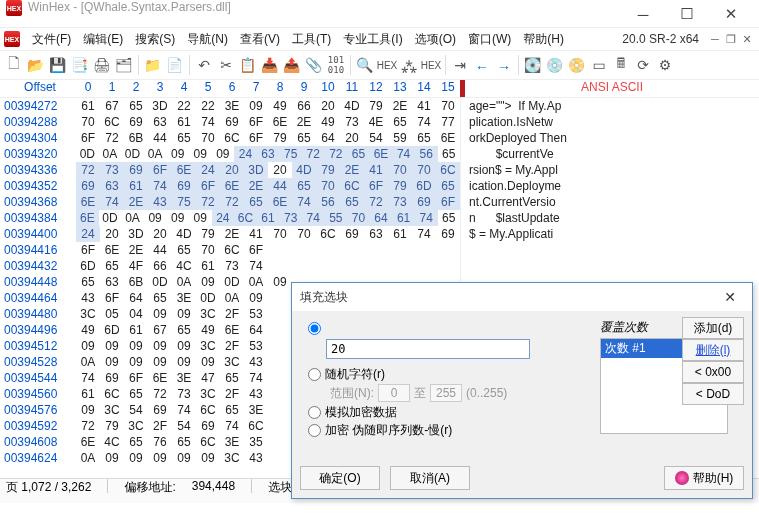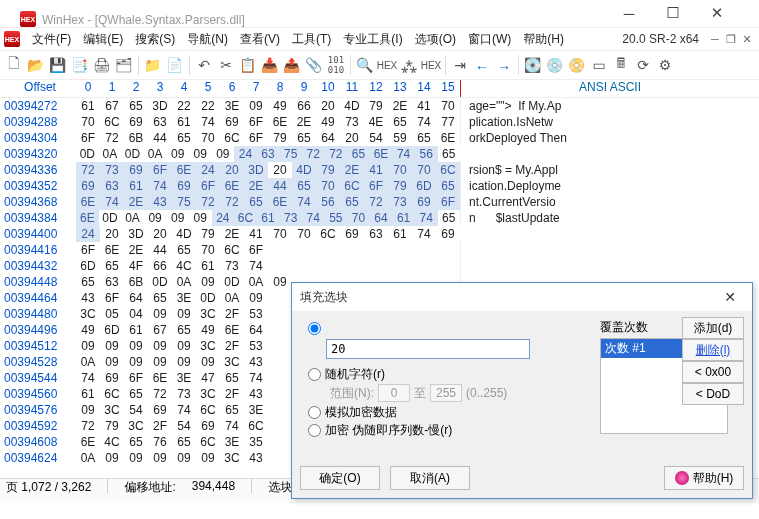--- a/index.html
+++ b/index.html
@@ -1,56 +1,56 @@
 <!DOCTYPE html>
 <html><head>
 <meta charset="utf-8">
 <style>
 * { box-sizing: border-box; margin: 0; padding: 0; font-family: "Segoe UI", Tahoma, sans-serif; }
 body { width: 759px; height: 519px; background: #fff; font-size: 12px; overflow: hidden; position: relative; }
-.title-bar { height: 28px; background: #fff; display: flex; align-items: flex-end; padding: 0 20px; border-bottom: 1px solid #eee; }
+.title-bar { height: 28px; background: #fff; display: flex; align-items: flex-start; padding: 0 6px; border-bottom: 1px solid #eee; }
 .title-bar .icon-app { width: 16px; height: 16px; background: linear-gradient(#e33, #a00); border-radius: 2px; display: flex; align-items: center; justify-content: center; color: #fff; font-size: 7px; font-weight: bold; margin-right: 6px; }
 .title-bar .title { color: #999; font-size: 12px; flex: 1; }
 .win-controls { display: flex; }
 .win-controls div { width: 44px; height: 28px; display: flex; align-items: center; justify-content: center; color: #444; font-size: 15px; }
 .menu-bar { height: 22px; display: flex; align-items: center; padding: 0 4px; }
 .menu-bar .icon-app { width: 16px; height: 16px; background: linear-gradient(#e33, #a00); border-radius: 2px; display: flex; align-items: center; justify-content: center; color: #fff; font-size: 7px; font-weight: bold; margin-right: 6px; }
 .menu-bar span.item { padding: 2px 6px; font-size: 12px; color: #222; }
 .menu-bar .version { margin-left: auto; padding-right: 4px; color: #333; font-size: 12px; }
 .tab-ctrl { display: flex; margin-left: 4px; }
 .tab-ctrl div { width: 16px; height: 16px; display: flex; align-items: center; justify-content: center; font-size: 11px; color: #666; }
 .toolbar { height: 30px; border-top: 1px solid #eee; border-bottom: 1px solid #eee; display: flex; align-items: center; padding: 0 4px; gap: 2px; }
 .toolbar .tb-btn { width: 20px; height: 20px; display: flex; align-items: center; justify-content: center; font-size: 14px; color: #555; }
 .toolbar .sep { width: 1px; height: 20px; background: #ddd; margin: 0 2px; }
 .hex-header { height: 18px; display: flex; border-bottom: 1px solid #eee; font-family: "Consolas","Courier New",monospace; font-size: 12px; }
 .hex-header .offset-h { width: 76px; text-align: center; color: #0055cc; padding-left: 4px; }
 .hex-header .cols { width: 384px; color: #0055cc; letter-spacing: 0; display: flex; }
 .hex-header .cols span { width: 24px; text-align: center; }
-.hex-header .ascii-h { flex: 1; text-align: center; color: #0369a1; border-left: 1px solid #b91c1c; }
+.hex-header .ascii-h { flex: 1; text-align: center; color: #ef4444; border-left: 5px solid #b91c1c; }
 .hex-rows { overflow: hidden; }
 .hex-row { display: flex; height: 16px; line-height: 16px; }
 .hex-row .offset { width: 76px; color: #0055cc; padding-left: 4px; }
 .hex-row .bytes { width: 384px; display: flex; }
 .hex-row .bytes span { width: 24px; text-align: center; color: #222; }
 .hex-row .bytes span.sel { background: #d9e4f5; color: #3a5ea0; }
 .hex-row .ascii { flex: 1; color: #222; padding-left: 8px; border-left: 1px solid #eee; white-space: pre; }
 .status-bar { position: absolute; bottom: 16px; left: 0; right: 0; height: 25px; background: #fafafa; border-top: 1px solid #ddd; display: flex; font-size: 12px; gap: 16px; padding: 0 6px; }
 .status-bar .sep { width: 1px; height: 14px; background: #ccc; }
 .dialog { position: absolute; left: 291px; top: 282px; width: 462px; height: 217px; background: #f0f0f0; border: 1px solid #5a8cc7; box-shadow: 2px 2px 6px rgba(0,0,0,.2); }
 .dialog .dlg-title { height: 28px; background: #fff; display: flex; align-items: center; padding: 0 8px; font-size: 12px; color: #333; }
 .dialog .dlg-title .close { margin-left: auto; width: 28px; text-align: center; font-size: 14px; color: #333; }
 .dialog .body { padding: 8px 8px 0 8px; display: flex; height: 150px; }
 .dialog .left { flex: 1; padding: 0 8px; }
 .dialog .radio-row { display: flex; align-items: center; height: 18px; font-size: 12px; }
 .dialog .radio-row input { margin-right: 4px; }
 .dialog .hex-input { width: 204px; height: 20px; border: 1px solid #7a9ccb; padding: 0 4px; font-family: Consolas, monospace; font-size: 12px; margin: 2px 0 6px 18px; display: block; }
 .dialog .range-row { margin-left: 22px; font-size: 12px; color: #999; display: flex; align-items: center; gap: 4px; height: 20px; }
 .dialog .range-row input { width: 32px; height: 18px; border: 1px solid #ccc; background: #f7f7f7; font-size: 12px; text-align: center; color: #999; }
 .dialog .right { width: 148px; padding-left: 4px; }
-.dialog .right .lbl { font-size: 12px; margin-bottom: 2px; }
+.dialog .right .lbl { font-size: 12px; margin-bottom: 2px; font-style: italic; }
 .dialog .listbox { width: 128px; height: 96px; border: 1px solid #bbb; background: #fff; overflow: hidden; }
 .dialog .listbox .sel-item { background: #2a6bd4; color: #fff; padding: 1px 4px; font-size: 12px; }
 .dialog .side-btns { position: absolute; right: 8px; top: 34px; width: 62px; display: flex; flex-direction: column; gap: 0; }
 .dialog .side-btns button { height: 22px; font-size: 12px; background: #f6f6f6; border: 1px solid #bbb; }
 .dialog .side-btns button:disabled { color: #1d4ed8; text-decoration: underline; }
 .dialog .bottom { position: absolute; bottom: 8px; left: 8px; right: 8px; display: flex; gap: 10px; align-items: center; }
 .dialog .bottom button { height: 24px; width: 80px; font-size: 12px; background: #f6f6f6; border: 1px solid #bbb; }
 .dialog .bottom .help { margin-left: auto; width: 80px; display: flex; align-items: center; justify-content: center; gap: 4px; }
 .help-ico { width: 14px; height: 14px; background: radial-gradient(circle, #f7b,#b06); border-radius: 50%; display: inline-block; }
 </style>
@@ -228,20 +228,21 @@
         <span class="sel">63</span>
         <span class="sel">75</span>
         <span class="sel">72</span>
         <span class="sel">72</span>
         <span class="sel">65</span>
         <span class="sel">6E</span>
         <span class="sel">74</span>
         <span class="sel">56</span>
         <span>65</span>
       </div>
+      <div class="ascii">        $currentVe</div>
     </div>
     <div class="hex-row">
       <div class="offset">00394336</div>
       <div class="bytes">
         <span class="sel">72</span>
         <span class="sel">73</span>
         <span class="sel">69</span>
         <span class="sel">6F</span>
         <span class="sel">6E</span>
         <span class="sel">24</span>
@@ -338,20 +339,21 @@
         <span>41</span>
         <span>70</span>
         <span>70</span>
         <span>6C</span>
         <span>69</span>
         <span>63</span>
         <span>61</span>
         <span>74</span>
         <span>69</span>
       </div>
+      <div class="ascii">$ = My.Applicati</div>
     </div>
     <div class="hex-row">
       <div class="offset">00394416</div>
       <div class="bytes">
         <span>6F</span>
         <span>6E</span>
         <span>2E</span>
         <span>44</span>
         <span>65</span>
         <span>70</span>

